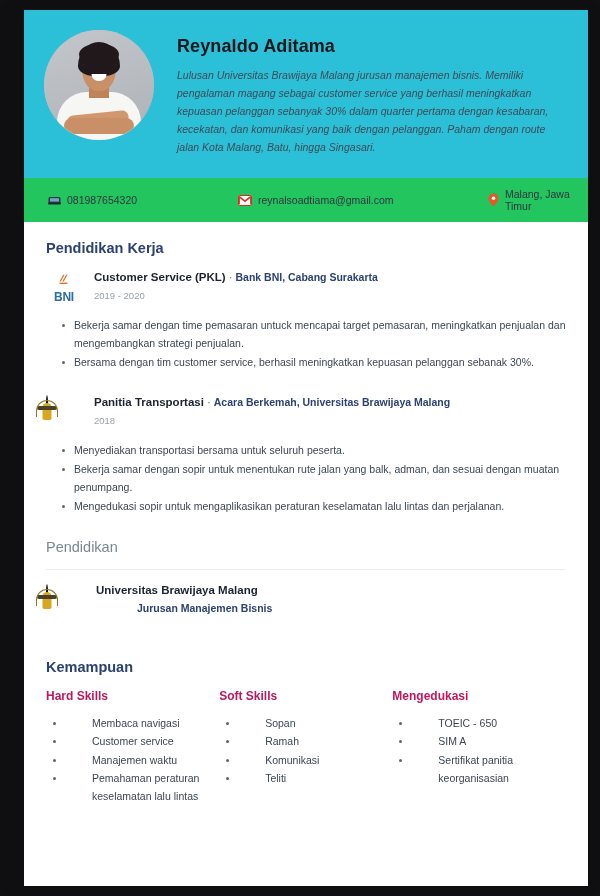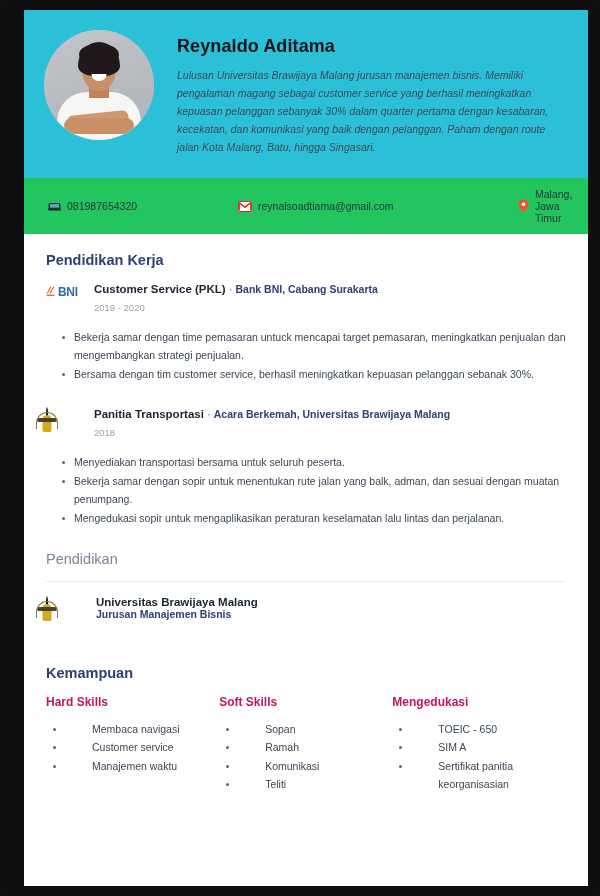--- a/index.html
+++ b/index.html
@@ -110,21 +110,21 @@
   .contact {
     background: #22c55e;
     padding: 10px 14px;
     display: flex;
     align-items: center;
     font-size: 10.5px;
     color: #2d3640;
   }
   .c-item { display: flex; align-items: center; gap: 6px; }
   .c-phone { width: 200px; padding-left: 10px; }
-  .c-mail  { width: 280px; }
+  .c-mail  { width: 250px; }
   .c-loc   { flex: 1; }
 
   .ico { display: inline-flex; align-items: center; line-height: 0; flex: none; }
 
   
   .body { padding: 18px 22px 10px 22px; }
 
   .sec-title {
     font-size: 14.5px;
     font-weight: 700;
@@ -132,21 +132,21 @@
     margin-bottom: 14px;
   }
   .sec-title.muted { color: #7b8793; font-weight: 400; }
 
   .divider { height: 1px; background: #ececee; margin: 4px 0 14px 0; }
 
   .entry { display: flex; gap: 12px; margin-bottom: 6px; }
   .logo-box { width: 36px; min-width: 36px; padding-top: 1px; flex: none; }
 
   
-  .bni { display: flex; align-items: center; gap: 1px; }
+  .bni { display: flex; align-items: center; gap: 1px; flex-direction: column; }
   .bni-mark { display: inline-block; }
   .bni-txt { font-size: 12px; font-weight: 600; color: #2d6da4; letter-spacing: -.3px; }
 
   
   .crest {
     width: 30px; height: 30px; border-radius: 50%;
     background: radial-gradient(circle at 50% 38%, #1d1c1a 0%, #0b0b0b 72%);
     position: relative; overflow: hidden;
     border: 1px solid #000;
   }
@@ -186,22 +186,22 @@
   ul.bullets li::before {
     content: "";
     position: absolute;
     left: -12px; top: 8px;
     width: 3px; height: 3px;
     border-radius: 50%;
     background: #5b6673;
   }
 
   .edu-entry { display: flex; gap: 14px; margin-bottom: 4px; }
-  .edu-school { font-size: 11.5px; font-weight: 700; color: #1b2430; }
-  .edu-major { font-size: 10.5px; font-weight: 700; color: #2c4272; margin-bottom: 7px; }
+  .edu-school { font-size: 11.5px; font-weight: 700; color: #1b2430; margin-bottom: 6px; }
+  .edu-major { font-size: 10.5px; font-weight: 700; color: #2c4272; margin-bottom: 7px; margin-left: 41px; }
   .edu-years { font-size: 9.5px; color: #99a1aa; }
 
   
   .skills { display: flex; margin-top: 2px; }
   .skill-col { width: 33.3%; padding-right: 10px; }
   .skill-head {
     font-size: 12px; font-weight: 700; color: #be185d;
     margin-bottom: 11px;
   }
   ul.skill-list { list-style: none; padding-left: 18px; margin: 0; }
@@ -358,20 +358,21 @@
       <div class="sec-title">Kemampuan</div>
 
       <div class="skills">
 
         <div class="skill-col">
           <div class="skill-head">Hard Skills</div>
           <ul class="skill-list">
             <li>Membaca navigasi</li>
             <li>Customer service</li>
             <li>Manajemen waktu</li>
+            <li>Pemahaman peraturan keselamatan lalu lintas</li>
           </ul>
         </div>
 
         <div class="skill-col">
           <div class="skill-head">Soft Skills</div>
           <ul class="skill-list">
             <li>Sopan</li>
             <li>Ramah</li>
             <li>Komunikasi</li>
             <li>Teliti</li>

